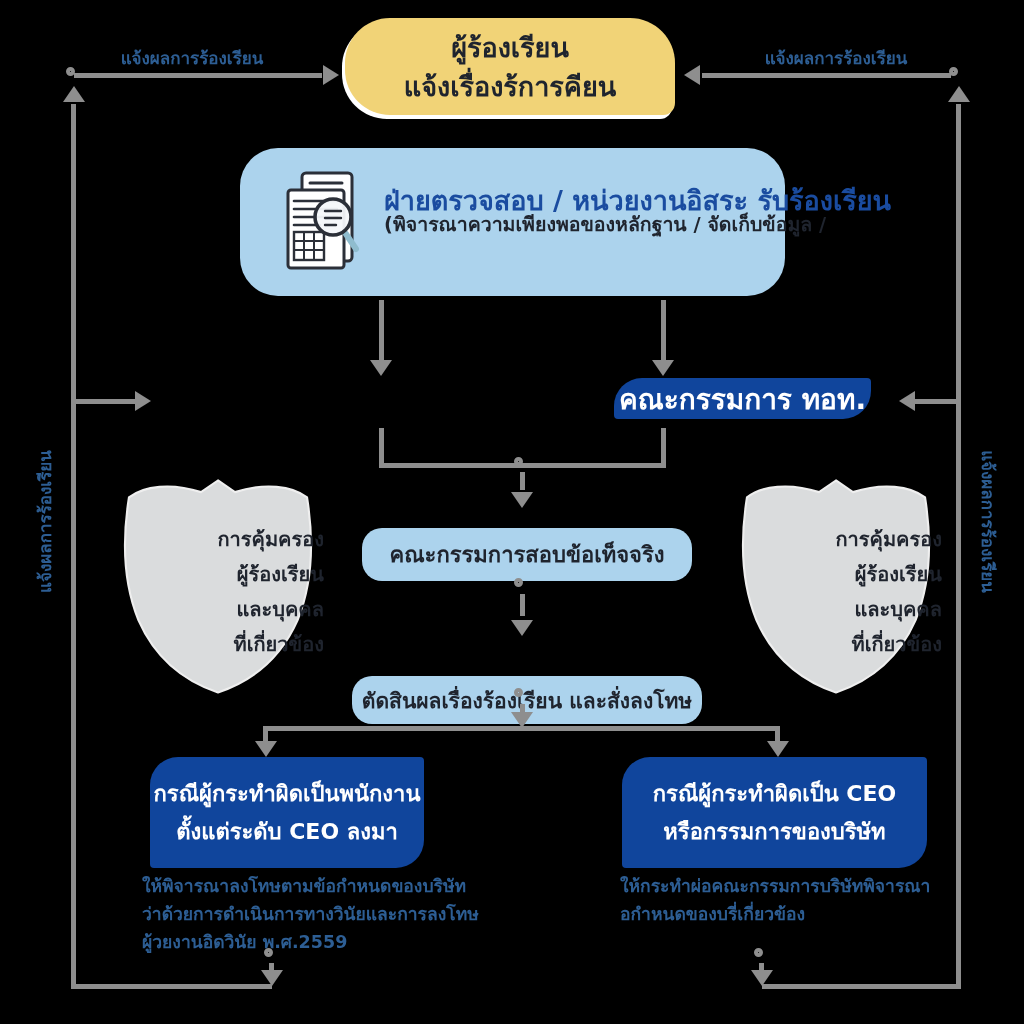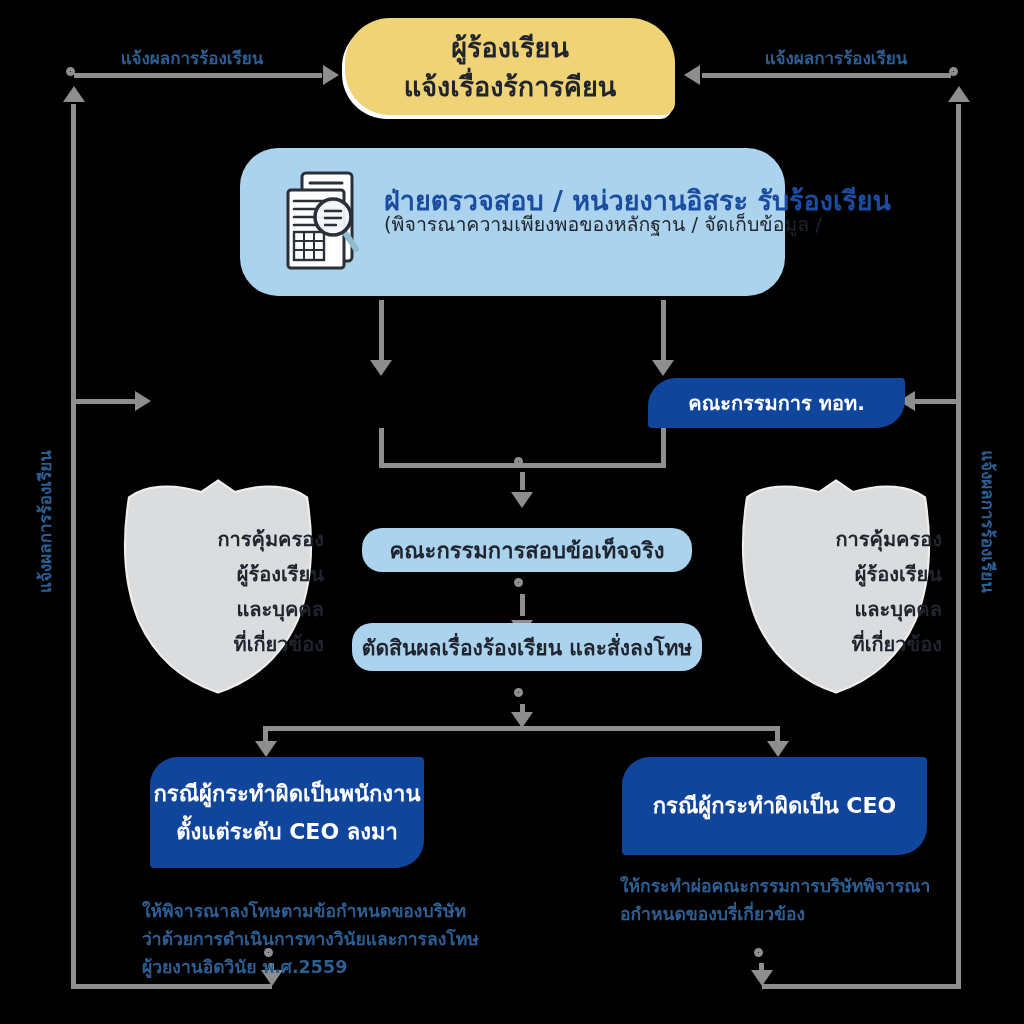--- a/index.html
+++ b/index.html
@@ -22,21 +22,21 @@
   .box{position:absolute;display:flex;flex-direction:column;align-items:center;justify-content:center;text-align:center;}
   .yellow-box{background:var(--yellow);border-radius:45px 45px 12px 45px;box-shadow:-3px 4px 0 var(--white);color:var(--dark-text);font-weight:bold;font-size:27px;line-height:39px;}
   .lb-box{background:var(--light-blue);color:var(--dark-text);font-weight:bold;}
   .db-box{background:var(--dark-blue);color:var(--white);font-weight:bold;}
   .arrow-label{position:absolute;color:var(--blue-label);font-weight:bold;font-size:17px;text-align:center;}
   .side-label{position:absolute;width:220px;color:var(--blue-label);font-weight:bold;font-size:17px;text-align:center;}
   .note{position:absolute;color:var(--blue-label);font-weight:bold;font-size:17.5px;line-height:28px;}
   .shield{position:absolute;width:212px;height:218px;}
   .shield-text{position:absolute;left:0;top:44px;width:100%;text-align:right;color:var(--dark-text);font-weight:bold;font-size:20px;line-height:35px;}
   .intake-heading{position:absolute;left:384px;top:179px;color:var(--heading-blue);font-weight:bold;font-size:27px;}
-  .intake-body{position:absolute;left:384px;top:209px;color:var(--dark-text);font-size:19.5px;line-height:32px;font-weight:400;}
+  .intake-body{position:absolute;left:384px;top:209px;color:var(--dark-text);font-size:19.5px;line-height:32px;font-weight:700;}
 </style>
 </head>
 <body>
 
 <div class="stage">
 
   <div class="line" style="left:71px;top:104px;width:5px;height:885px;"></div>
   <div class="ah up" style="left:63px;top:86px;"></div>
   <div class="ring" style="left:66px;top:67px;"></div>
   <div class="line" style="left:74px;top:73px;width:248px;height:5px;"></div>
@@ -92,40 +92,40 @@
   <div class="intake-heading">ฝ่ายตรวจสอบ / หน่วยงานอิสระ รับร้องเรียน</div>
   <div class="intake-body">
     <div>(พิจารณาความเพียงพอของหลักฐาน / จัดเก็บข้อมูล /</div>
   </div>
 
   <div class="line" style="left:379px;top:300px;width:5px;height:60px;"></div>
   <div class="ah down" style="left:370px;top:360px;"></div>
   <div class="line" style="left:661px;top:300px;width:5px;height:60px;"></div>
   <div class="ah down" style="left:652px;top:360px;"></div>
 
-  <div class="box db-box" style="left:648px;top:378px;width:257px;height:50px;border-radius:28px 4px 28px 4px;font-size:20px;">
+  <div class="box db-box" style="left:614px;top:378px;width:257px;height:41px;border-radius:28px 4px 28px 4px;font-size:28px;">
     <div>คณะกรรมการ ทอท.</div>
   </div>
 
   <div class="line" style="left:379px;top:428px;width:5px;height:40px;"></div>
   <div class="line" style="left:661px;top:428px;width:5px;height:40px;"></div>
   <div class="line" style="left:379px;top:463px;width:287px;height:5px;"></div>
   <div class="ring" style="left:514px;top:457px;"></div>
   <div class="line" style="left:520px;top:472px;width:5px;height:18px;"></div>
   <div class="ah down" style="left:511px;top:492px;"></div>
 
-  <div class="box lb-box" style="left:362px;top:528px;width:330px;height:44px;border-radius:20px;font-size:22px;">
+  <div class="box lb-box" style="left:362px;top:528px;width:330px;height:53px;border-radius:20px;font-size:22px;">
     <div>คณะกรรมการสอบข้อเท็จจริง</div>
   </div>
 
   <div class="ring" style="left:514px;top:578px;"></div>
   <div class="line" style="left:520px;top:594px;width:5px;height:22px;"></div>
   <div class="ah down" style="left:511px;top:620px;"></div>
 
-  <div class="box lb-box" style="left:352px;top:623px;width:350px;height:48px;border-radius:20px;font-size:21px;">
+  <div class="box lb-box" style="left:352px;top:676px;width:350px;height:48px;border-radius:20px;font-size:21px;">
     <div>ตัดสินผลเรื่องร้องเรียน และสั่งลงโทษ</div>
   </div>
 
   <svg class="shield" style="left:112px;top:478px;" viewBox="0 0 200 205">
     <path d="M100 2 L116 13 C144 4 170 7 184 18 C191 62 188 102 175 134 C159 170 133 191 100 202 C67 191 41 170 25 134 C12 102 9 62 16 18 C30 7 56 4 84 13 Z" fill="#DADCDD" stroke="#EFEFEF" stroke-width="2"></path>
   </svg>
   <div class="shield-text" style="left:112px;top:522px;width:212px;">
     <div>การคุ้มครอง</div>
     <div>ผู้ร้องเรียน</div>
     <div>และบุคคล</div>
@@ -147,25 +147,26 @@
   <div class="line" style="left:263px;top:726px;width:517px;height:5px;"></div>
   <div class="line" style="left:263px;top:726px;width:5px;height:16px;"></div>
   <div class="ah down" style="left:255px;top:741px;"></div>
   <div class="line" style="left:775px;top:726px;width:5px;height:16px;"></div>
   <div class="ah down" style="left:767px;top:741px;"></div>
 
   <div class="box db-box" style="left:150px;top:757px;width:274px;height:111px;border-radius:28px 4px 28px 4px;font-size:22px;line-height:38px;">
     <div>กรณีผู้กระทำผิดเป็นพนักงาน</div>
     <div>ตั้งแต่ระดับ CEO ลงมา</div>
   </div>
-  <div class="box db-box" style="left:622px;top:757px;width:305px;height:98px;border-radius:28px 4px 28px 4px;font-size:22px;line-height:38px;">
+  <div class="box db-box" style="left:622px;top:757px;width:305px;height:111px;border-radius:28px 4px 28px 4px;font-size:22px;line-height:38px;">
     <div>กรณีผู้กระทำผิดเป็น CEO</div>
+    <div>หรือกรรมการของบริษัท</div>
   </div>
 
-  <div class="note" style="left:142px;top:872px;width:340px;margin-top:25px;">
+  <div class="note" style="left:142px;top:872px;width:340px;">
     <div>ให้พิจารณาลงโทษตามข้อกำหนดของบริษัท</div>
     <div>ว่าด้วยการดำเนินการทางวินัยและการลงโทษ</div>
     <div>ผู้วยงานอิดวินัย พ.ศ.2559</div>
   </div>
   <div class="note" style="left:620px;top:872px;width:330px;">
     <div>ให้กระทำผ่อคณะกรรมการบริษัทพิจารณา</div>
     <div>อกำหนดของบรี่เกี่ยวข้อง</div>
   </div>
 
 </div>

